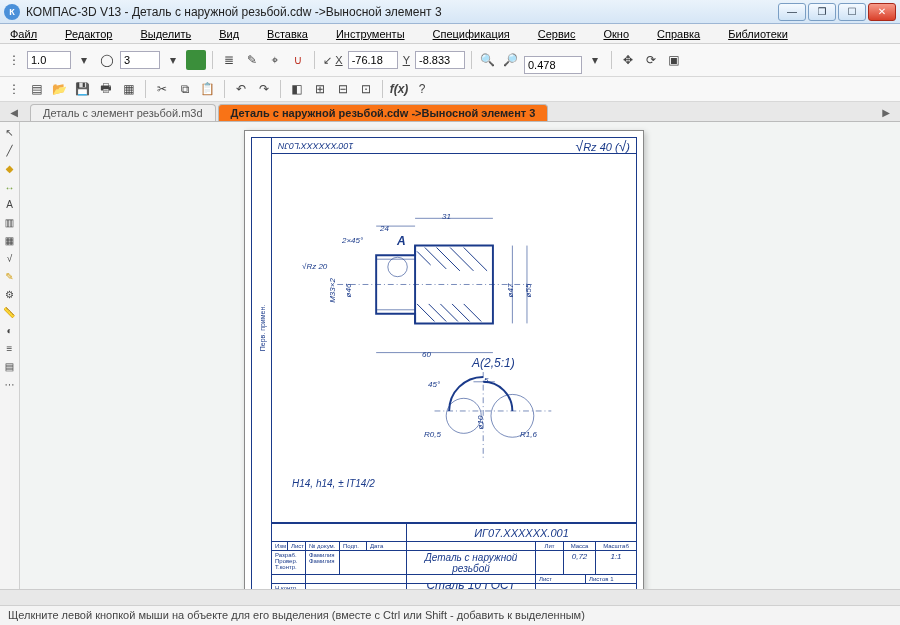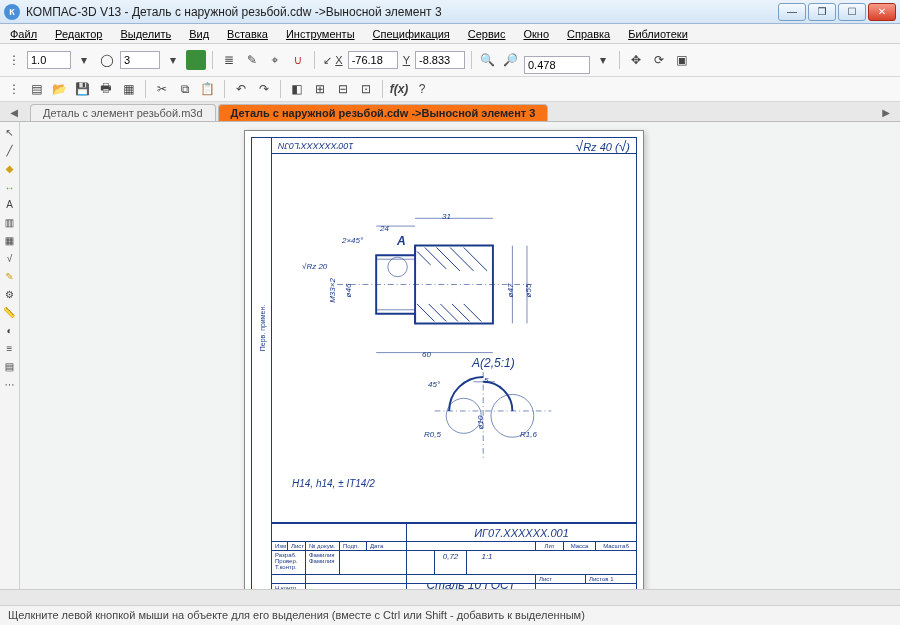--- a/index.html
+++ b/index.html
@@ -11,21 +11,21 @@
 .titlebar .title { flex:1; color:#222; font-size:12px; white-space:nowrap; overflow:hidden; text-overflow:ellipsis;}
 .winbtns { display:flex; gap:2px; }
 .winbtn { width:28px; height:18px; border:1px solid #7a9ec4; border-radius:3px; background:linear-gradient(#f5faff,#cfe3f6); display:flex;align-items:center;justify-content:center; font-size:10px; color:#2b3a4a;}
 .winbtn.close { background:linear-gradient(#f79b8a,#d9402a); color:#fff; border-color:#a8281a;}
 .winbtn.restore::before{content:"❐";}
 .winbtn.min::before{content:"—";}
 .winbtn.max::before{content:"☐";}
 .winbtn.close::before{content:"✕";}
 
 
-.menubar { height:20px; background:#f4f4f4; border-bottom:1px solid #d0d0d0; display:flex; align-items:center; padding:0 4px; gap:6px;}
+.menubar { height:20px; background:#f4f4f4; border-bottom:1px solid #d0d0d0; display:flex; align-items:center; padding:0 4px; gap:16px;}
 .menubar span { padding:2px 6px; cursor:default; }
 .menubar span u { text-decoration: underline; }
 
 
 .toolbar-row { background:#f8f8f8; border-bottom:1px solid #d8d8d8; display:flex; align-items:center; padding:2px 4px; gap:3px; min-height:24px;}
 .tsep { width:1px; height:18px; background:#c8c8c8; margin:0 3px;}
 .tbtn { width:20px; height:20px; border:1px solid transparent; border-radius:2px; display:flex;align-items:center;justify-content:center; font-size:12px; color:#444; cursor:default;}
 .tinput { height:18px; border:1px solid #aab; background:#fff; font-size:11px; padding:0 3px;}
 .tlabel { color:#444; padding:0 2px; font-size:11px;}
 
@@ -119,21 +119,21 @@
   <div class="tbtn">⌖</div>
   <div class="tbtn" style="color:#c0392b">∪</div>
   <div class="tsep"></div>
   <span class="tlabel">↙ <u>X</u></span>
   <input class="tinput" style="width: 50px;" value="-76.18">
   <span class="tlabel"><u>Y</u></span>
   <input class="tinput" style="width: 50px;" value="-8.833">
   <div class="tsep"></div>
   <div class="tbtn">🔍</div>
   <div class="tbtn">🔎</div>
-  <input class="tinput" style="width: 66px; margin-top: 10px;" value="0.478">
+  <input class="tinput" style="width: 58px; margin-top: 10px;" value="0.478">
   <div class="tbtn">▾</div>
   <div class="tsep"></div>
   <div class="tbtn">✥</div>
   <div class="tbtn">⟳</div>
   <div class="tbtn">▣</div>
 </div>
 
 <div class="toolbar-row">
   <div class="tbtn">⋮</div>
   <div class="tbtn">▤</div>
@@ -278,20 +278,21 @@
             <div class="tb-cell" style="width:34px;font-size:6px">
               <div>Разраб.</div>
               <div>Провер.</div>
               <div>Т.контр.</div>
             </div>
             <div class="tb-cell" style="width:34px;font-size:6px">
               <div>Фамилия</div>
               <div>Фамилия</div>
             </div>
             <div class="tb-cell" style="width:67px"></div>
+            <div class="tb-cell tb-name" style="flex:1">Деталь с наружной резьбой</div>
             <div class="tb-cell" style="width:28px"></div>
             <div class="tb-cell" style="width:32px;text-align:center;font-style:italic">0,72</div>
             <div class="tb-cell" style="width:40px;text-align:center;font-style:italic;border-right:none">1:1</div>
           </div>
           <div class="tb-row" style="height:9px;font-size:6px">
             <div class="tb-cell" style="width:34px"></div>
             <div class="tb-cell" style="width:101px"></div>
             <div class="tb-cell" style="flex:1"></div>
             <div class="tb-cell" style="width:50px">Лист</div>
             <div class="tb-cell" style="width:50px;border-right:none">Листов 1</div>

